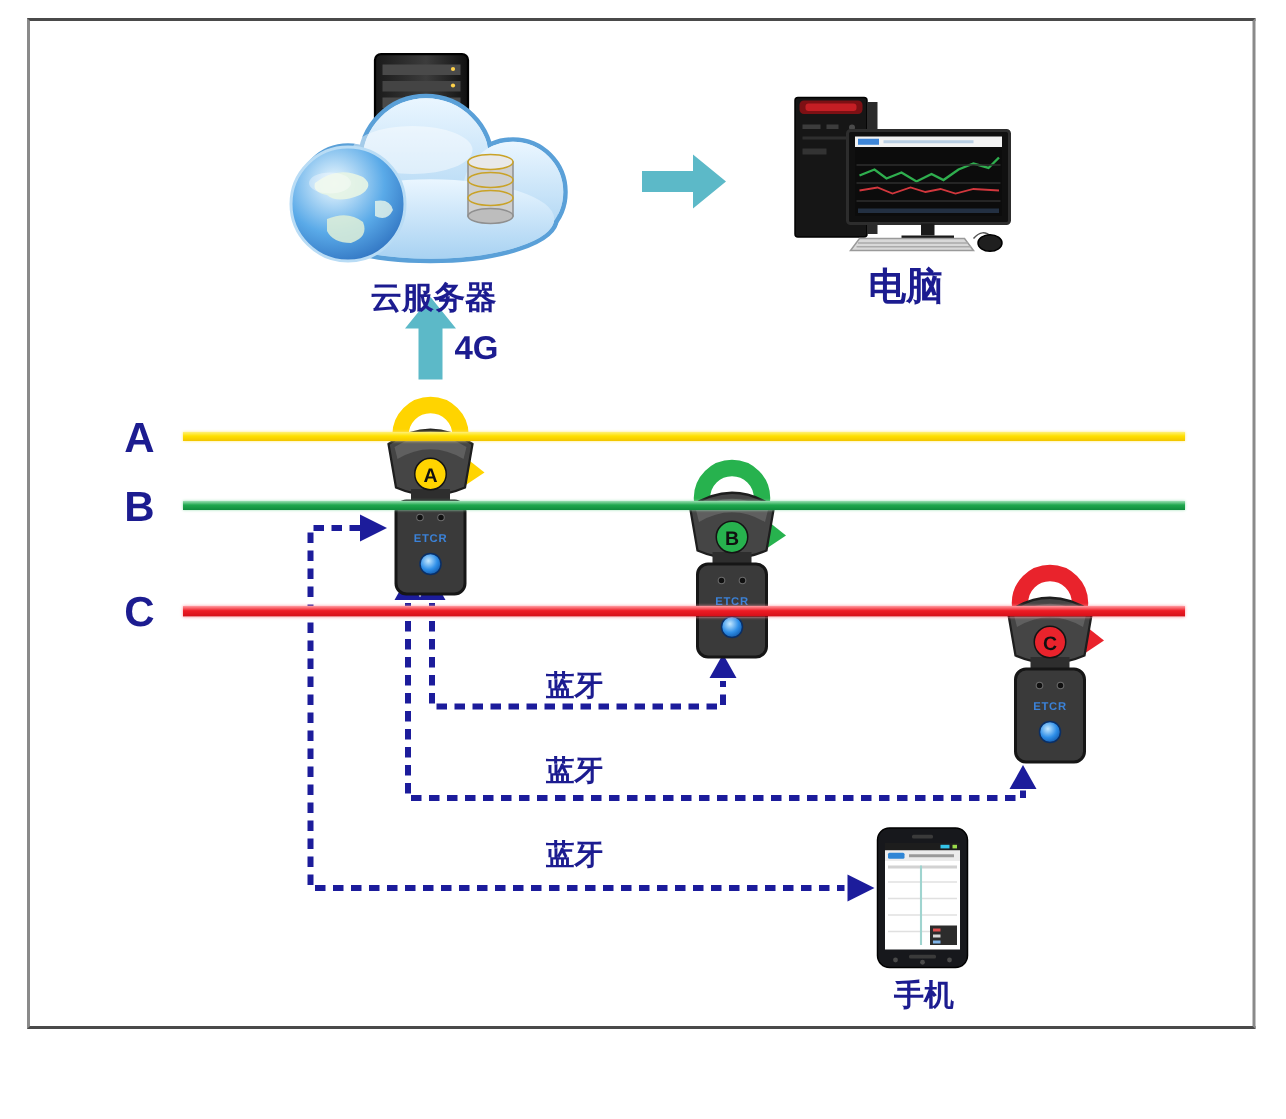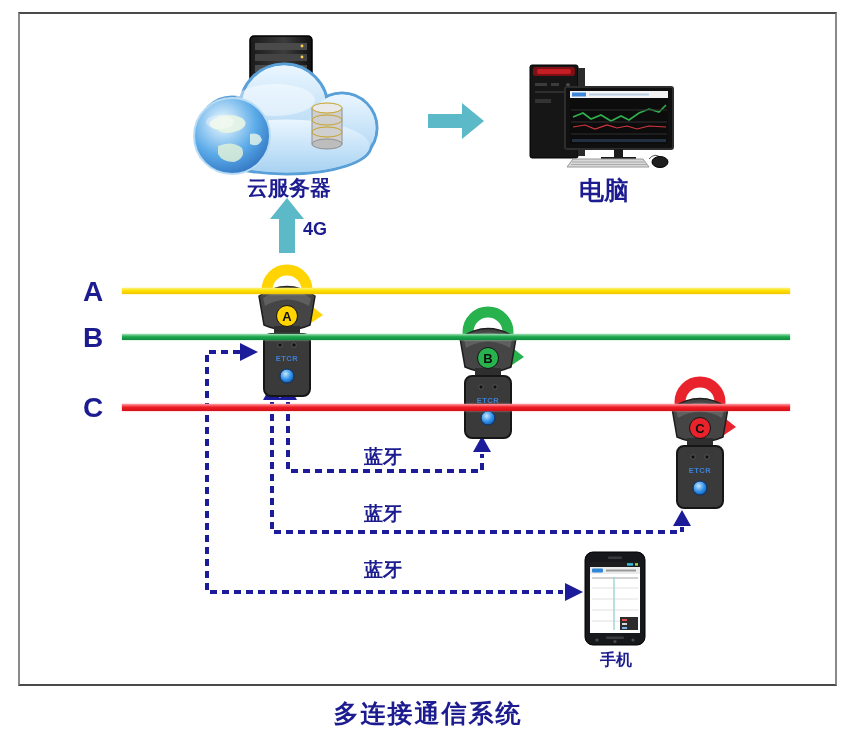--- a/index.html
+++ b/index.html
@@ -225,28 +225,27 @@
     <rect x="37" y="66" width="18" height="13" fill="#2c2c2c"></rect>
     <rect x="39" y="68" width="5" height="2" fill="#e05050"></rect>
       <rect x="39" y="72" width="5" height="2" fill="#d8d8d8"></rect>
     <rect x="39" y="76" width="5" height="2" fill="#7fb4e8"></rect>
     <rect x="23" y="85.5" width="18" height="2.5" rx="1" fill="#3a3a3a"></rect>
     <circle cx="14" cy="89" r="1.6" fill="#4a4a4a"></circle>
       <circle cx="32" cy="90.5" r="1.6" fill="#4a4a4a"></circle>
       <circle cx="50" cy="89" r="1.6" fill="#4a4a4a"></circle>
   </svg>
 
-  <div class="lbl navy ctr" style="left:289px;top:174px;font-size:21px">云服务器</div>
+  <div class="lbl navy ctr" style="left:289px;top:184px;font-size:21px">云服务器</div>
   <div class="lbl navy ctr" style="left:604px;top:174px;font-size:25px">电脑</div>
-  <div class="lbl navy" style="left:303px;top:219px;font-size:18px">4G</div>
+  <div class="lbl navy" style="left:303px;top:219px;font-size:22px">4G</div>
 
   <div class="lbl-phase navy ctr" style="left:93px;top:276px">A</div>
   <div class="lbl-phase navy ctr" style="left:93px;top:322px">B</div>
   <div class="lbl-phase navy ctr" style="left:93px;top:392px">C</div>
 
   <div class="lbl navy ctr" style="left:383px;top:444px;font-size:19px">蓝牙</div>
   <div class="lbl navy ctr" style="left:383px;top:501px;font-size:19px">蓝牙</div>
   <div class="lbl navy ctr" style="left:383px;top:557px;font-size:19px">蓝牙</div>
 
-  <div class="lbl navy ctr" style="left:616px;top:650px;font-size:16px">手机</div>
-
-  <div class="title navy ctr" style="left:428px;top:697px">多连接通信系统</div>
+  <div class="lbl navy ctr" style="left:616px;top:650px;font-size:20px">手机</div>
+
 </div>
 
 </body></html>

